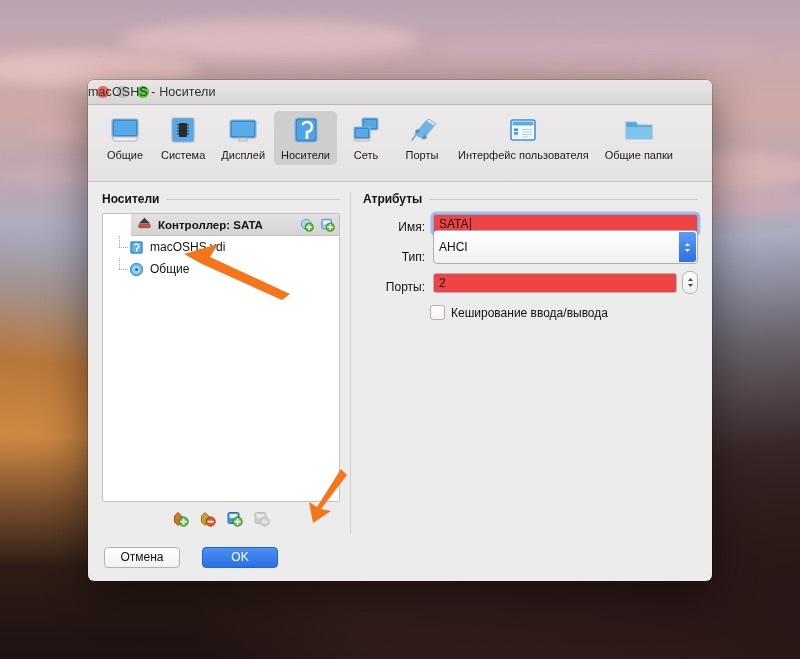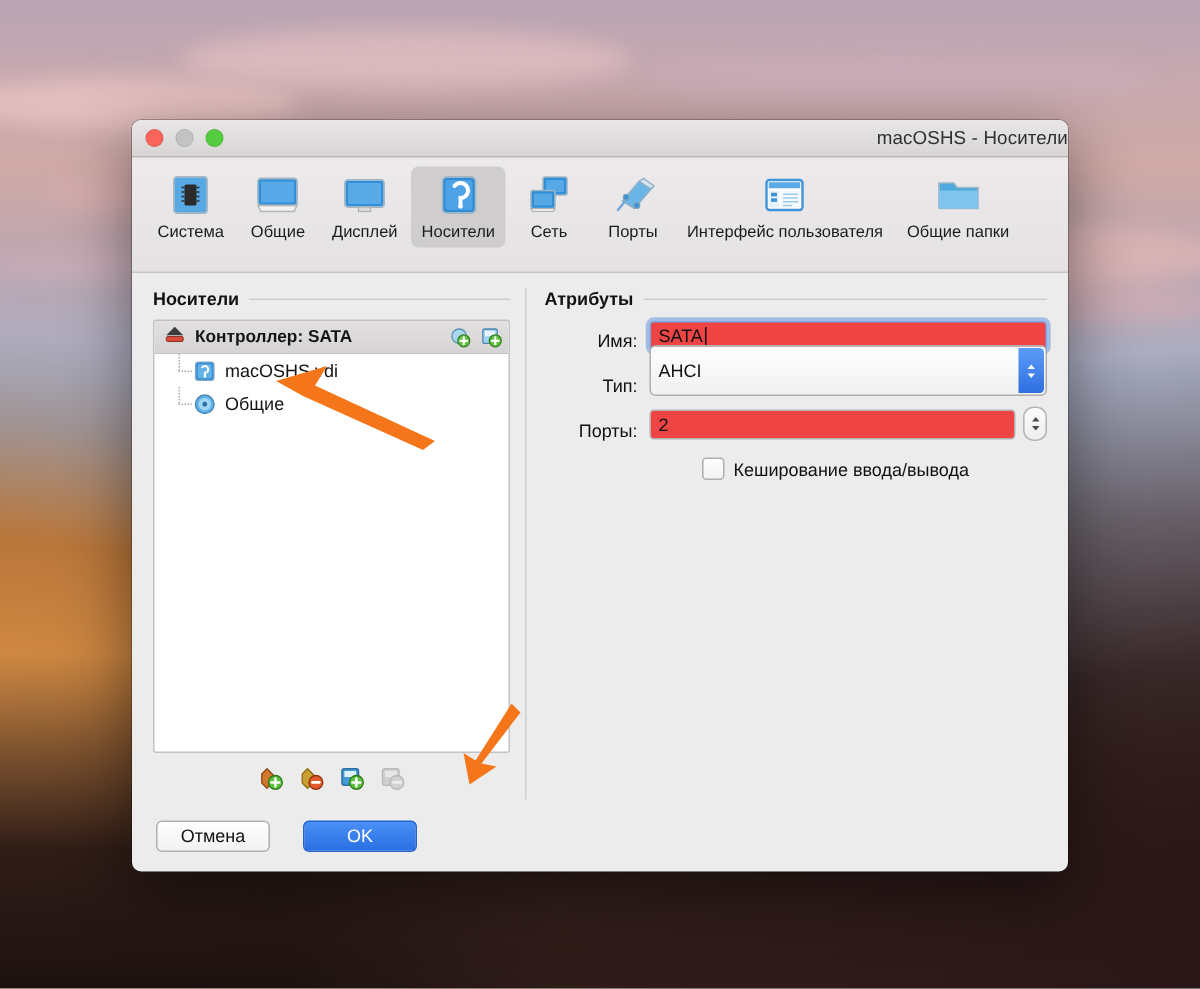--- a/index.html
+++ b/index.html
@@ -73,22 +73,22 @@
     align-items: center;
     position: relative;
   }
   .lights { display: flex; gap: 8px; padding-left: 9px; }
   .light { width: 12px; height: 12px; border-radius: 50%; }
   .light.red { background: #f9655b; box-shadow: inset 0 0 0 0.5px rgba(0,0,0,0.13); }
   .light.amber { background: #c3c3c3; box-shadow: inset 0 0 0 0.5px rgba(0,0,0,0.13); }
   .light.green { background: #56cc3f; box-shadow: inset 0 0 0 0.5px rgba(0,0,0,0.13); }
   .title-text {
     position: absolute;
-    left: 15px; right: 0;
-    text-align: right;
+    left: 0; right: 0;
+    text-align: left;
     font-size: 12.5px;
     color: #303030;
     letter-spacing: 0.1px;
   }
 
   
   .toolbar {
     height: 70px;
     min-height: 70px;
     background: linear-gradient(to bottom, #eceaea, #e4e2e2);
@@ -152,20 +152,21 @@
     position: relative;
   }
   .tree-head {
     height: 21px;
     background: linear-gradient(to bottom, #e2e0e0, #d5d3d3);
     border-bottom: 1px solid #c3c1c1;
     display: flex;
     align-items: center;
     padding: 0 4px 0 6px;
     gap: 6px;
+    margin-left: 28px;
   }
   .tree-head .ctrl-name { font-size: 11.5px; font-weight: bold; color: #151515; white-space: nowrap; }
   .tree-head .spacer { flex: 1; }
   .tree-head .act { width: 15px; height: 15px; display: flex; align-items: center; justify-content: center; }
   .tree-row {
     display: flex;
     align-items: center;
     height: 22px;
     padding-left: 14px;
     gap: 6px;
@@ -269,21 +270,21 @@
     margin-left: 5px;
     background: linear-gradient(to bottom, #fdfdfd, #efeded);
     border: 1px solid #b5b3b3;
     border-radius: 7px;
     display: flex;
     flex-direction: column;
     align-items: center;
     justify-content: center;
     gap: 2px;
   }
-  .chk-row { display: flex; align-items: center; margin-left: 105px; margin-top: 2px; }
+  .chk-row { display: flex; align-items: center; margin-left: 67px; margin-top: 2px; }
   .checkbox {
     width: 13px; height: 13px;
     background: linear-gradient(to bottom, #fefefe, #f4f2f2);
     border: 1px solid #b0aeae;
     border-radius: 3px;
     margin-right: 6px;
   }
   .chk-label { font-size: 12px; color: #101010; }
 
   
@@ -337,50 +338,50 @@
     <div class="titlebar">
       <div class="lights">
         <div class="light red"></div>
         <div class="light amber"></div>
         <div class="light green"></div>
       </div>
       <div class="title-text">macOSHS - Носители</div>
     </div>
 
     <div class="toolbar">
+
+      <div class="tb-item">
+        <div class="tb-icon">
+          <svg width="32" height="32" viewBox="0 0 32 32">
+            <rect x="3" y="5" width="26" height="18" rx="2" fill="#2f8fd8" stroke="#9fb6c6" stroke-width="1.2"></rect>
+            <rect x="5" y="7" width="22" height="14" fill="#56a9e6"></rect>
+            <path d="M3 23 L29 23 L27 27 L5 27 Z" fill="#f2f2f2" stroke="#b4b4b4" stroke-width="1"></path>
+          </svg>
+        </div>
+        <div class="tb-label">Общие</div>
+      </div>
 
       <div class="tb-item">
         <div class="tb-icon">
           <svg width="32" height="32" viewBox="0 0 32 32">
             <rect x="5" y="4" width="22" height="24" rx="2" fill="#58a8e4" stroke="#9fb6c6" stroke-width="1.2"></rect>
             <rect x="12" y="9" width="8" height="14" rx="1" fill="#2b2b2b"></rect>
             <g stroke="#2b2b2b" stroke-width="1.1">
               <line x1="10" y1="11" x2="12" y2="11"></line>
                 <line x1="10" y1="14" x2="12" y2="14"></line>
               <line x1="10" y1="17" x2="12" y2="17"></line>
                 <line x1="10" y1="20" x2="12" y2="20"></line>
               <line x1="20" y1="11" x2="22" y2="11"></line>
                 <line x1="20" y1="14" x2="22" y2="14"></line>
               <line x1="20" y1="17" x2="22" y2="17"></line>
                 <line x1="20" y1="20" x2="22" y2="20"></line>
             </g>
           </svg>
         </div>
         <div class="tb-label">Система</div>
-      </div>
-
-      <div class="tb-item">
-        <div class="tb-icon">
-          <svg width="32" height="32" viewBox="0 0 32 32">
-            <rect x="3" y="5" width="26" height="18" rx="2" fill="#2f8fd8" stroke="#9fb6c6" stroke-width="1.2"></rect>
-            <rect x="5" y="7" width="22" height="14" fill="#56a9e6"></rect>
-            <path d="M3 23 L29 23 L27 27 L5 27 Z" fill="#f2f2f2" stroke="#b4b4b4" stroke-width="1"></path>
-          </svg>
-        </div>
-        <div class="tb-label">Общие</div>
       </div>
 
       <div class="tb-item">
         <div class="tb-icon">
           <svg width="32" height="32" viewBox="0 0 32 32">
             <rect x="3" y="6" width="26" height="18" rx="2" fill="#2f8fd8" stroke="#9fb6c6" stroke-width="1.2"></rect>
             <rect x="5" y="8" width="22" height="14" fill="#59abe8"></rect>
             <rect x="12" y="24" width="8" height="3" fill="#dcdcdc" stroke="#b0b0b0" stroke-width="0.8"></rect>
           </svg>
         </div>

